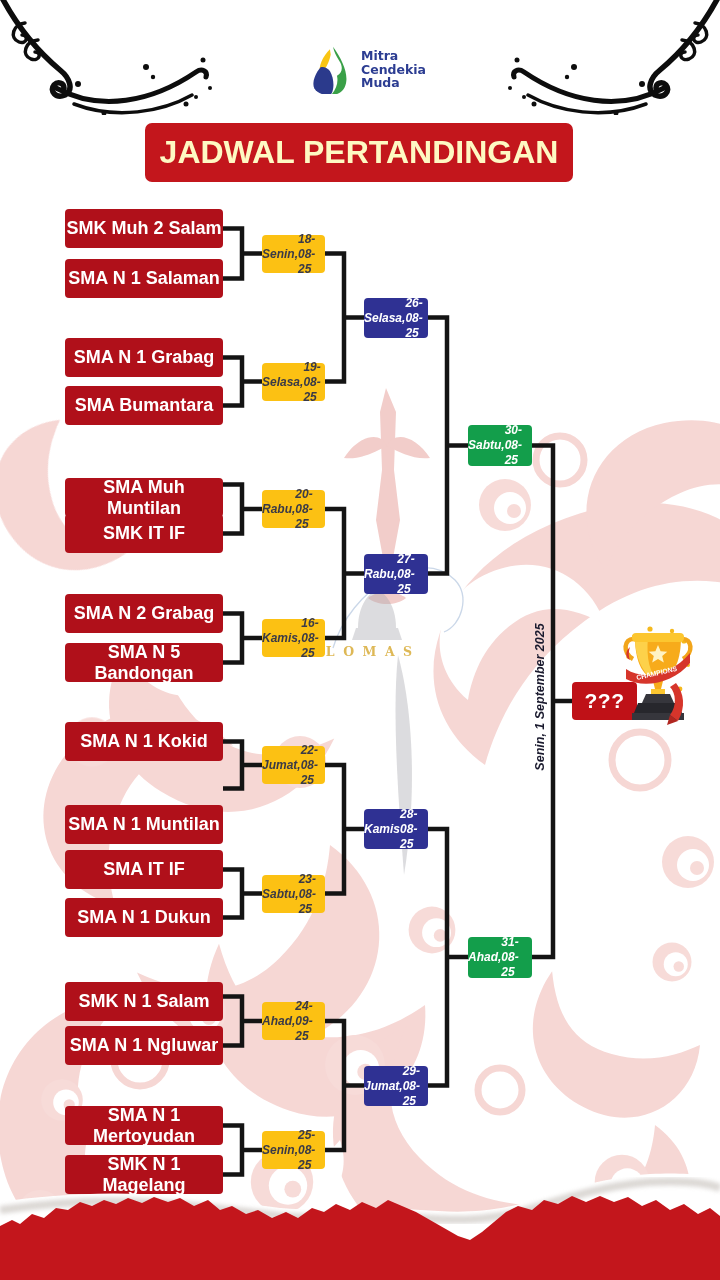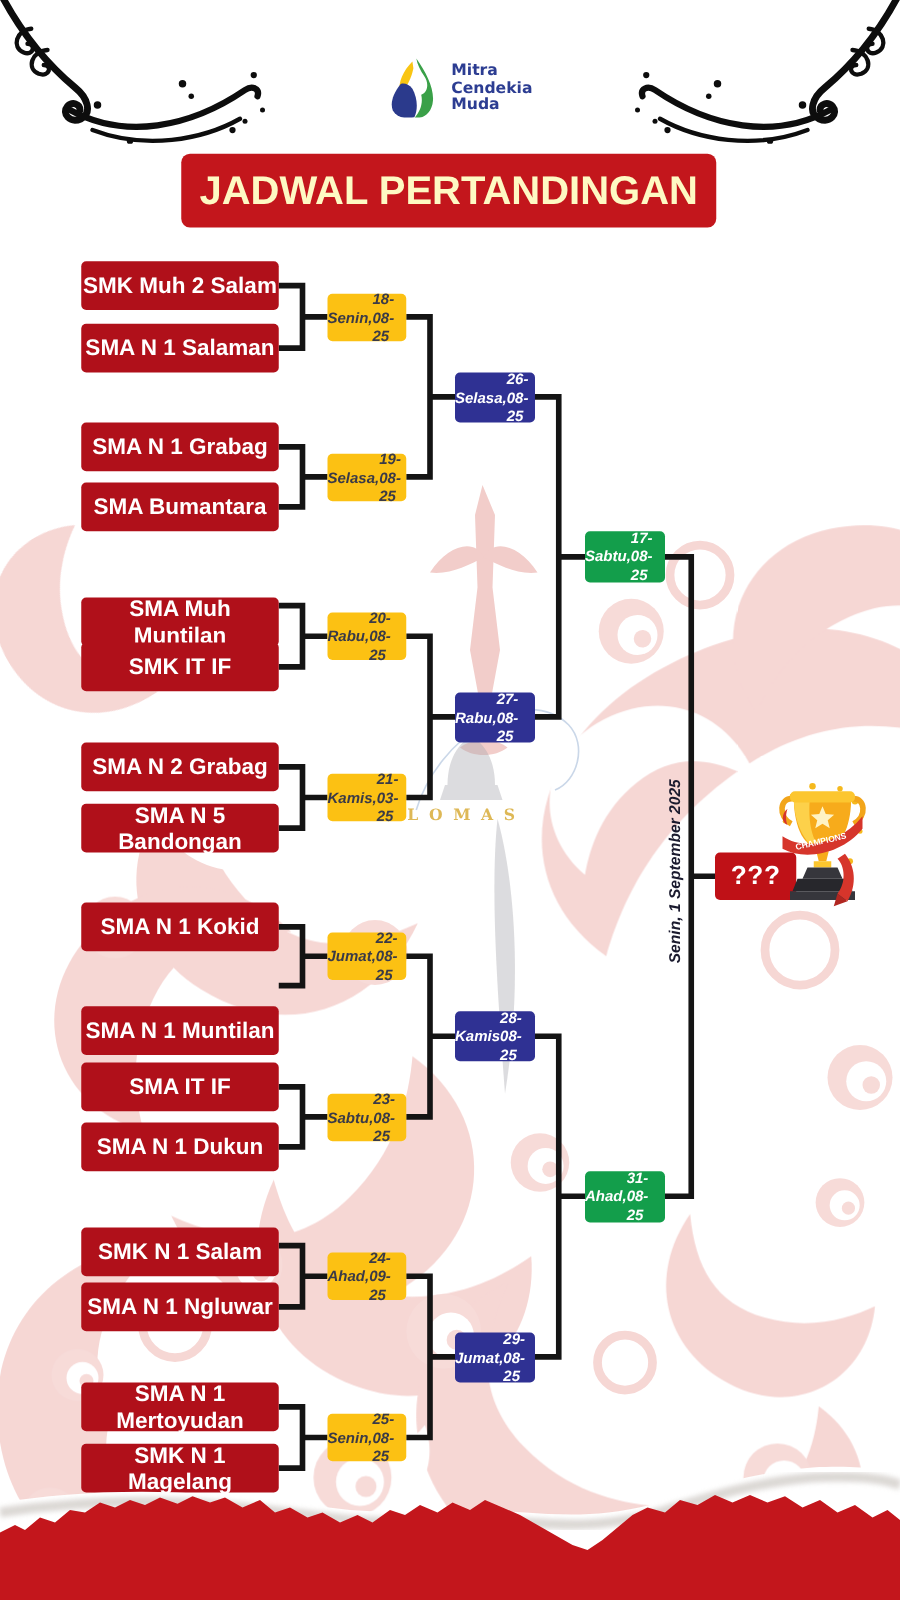--- a/index.html
+++ b/index.html
@@ -185,21 +185,21 @@
 <div class="date yellow" style="top:363px">
     <span>Selasa,</span>
     <span>19-08-25</span>
   </div>
 <div class="date yellow" style="top:490px">
     <span>Rabu,</span>
     <span>20-08-25</span>
   </div>
 <div class="date yellow" style="top:619px">
     <span>Kamis,</span>
-    <span>21-03-25</span>
+    <span>16-08-25</span>
   </div>
 <div class="date yellow" style="top:746px">
     <span>Jumat,</span>
     <span>22-08-25</span>
   </div>
 <div class="date yellow" style="top:875px">
     <span>Sabtu,</span>
     <span>23-08-25</span>
   </div>
 <div class="date yellow" style="top:1002px">
@@ -223,21 +223,21 @@
     <span>Kamis</span>
     <span>28-08-25</span>
   </div>
 <div class="date blue" style="top:1066px">
     <span>Jumat,</span>
     <span>29-08-25</span>
   </div>
 
 <div class="date green" style="top:425px">
     <span>Sabtu,</span>
-    <span>17-08-25</span>
+    <span>30-08-25</span>
   </div>
 <div class="date green" style="top:937px">
     <span>Ahad,</span>
     <span>31-08-25</span>
   </div>
 
 <div id="final-date" class="abs">Senin, 1 September 2025</div>
 <div id="final-box" class="abs">???</div>
 
 <svg class="abs" style="left:620px;top:623px;" width="76" height="116" viewBox="0 0 76 116">

